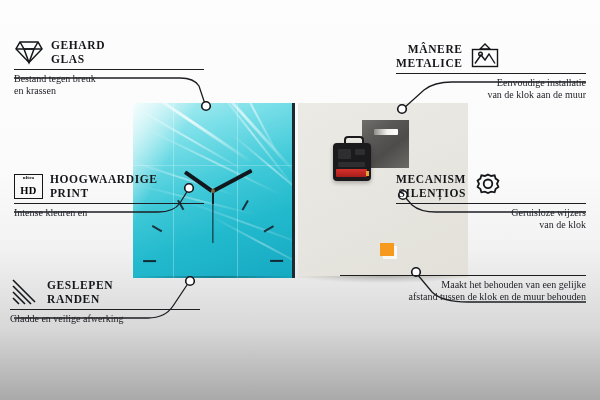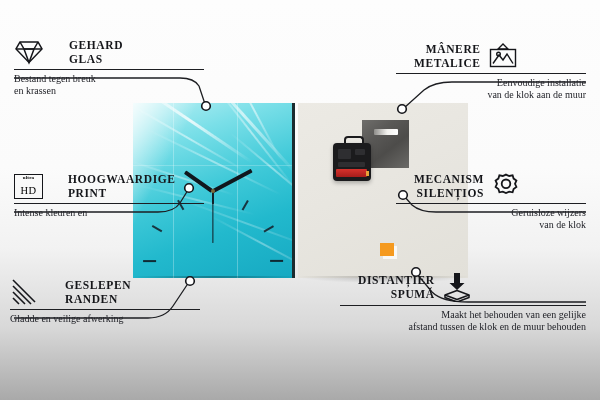--- a/index.html
+++ b/index.html
@@ -207,21 +207,20 @@
   
   .callout { position: absolute; }
   .callout .ttl {
     font-weight: 700;
     font-size: 11.5px;
     letter-spacing: 0.6px;
     color: #15161a;
     line-height: 14px;
     text-transform: uppercase;
     white-space: nowrap;
-    margin-left: 18px;
   }
   .callout .desc {
     font-size: 10px;
     color: #23242a;
     line-height: 12.4px;
     white-space: nowrap;
   }
   .rule {
     height: 1px;
     background: #1d1e22;
@@ -235,21 +234,21 @@
   .left .ttl, .left .desc { text-align: left; }
 
   .hdbadge {
     width: 27px; height: 23px;
     border: 1.6px solid #15161a;
     display: flex; flex-direction: column;
     align-items: center; justify-content: center;
     line-height: 1;
   }
   .hdbadge .u { font-size: 5px; font-weight: 700; letter-spacing: .2px; }
-  .hdbadge .h { font-size: 10.5px; font-weight: 400; letter-spacing: .3px; margin-top: 6px;}
+  .hdbadge .h { font-size: 10.5px; font-weight: 700; letter-spacing: .3px; margin-top: 6px;}
 
   svg.ico { display:block; }
 
   .connector { position: absolute; left: 0; top: 0; width: 600px; height: 400px; pointer-events: none; }
 </style>
 </head>
 <body>
 
 <div id="infographic">
 
@@ -424,33 +423,18 @@
           </g>
         </svg>
       </span>
     </div>
     <div class="rule"></div>
     <div class="desc">Geruisloze wijzers</div>
     <div class="desc">van de klok</div>
   </div>
 
   <div class="callout right" style="left:340px; top:272px; width:246px;">
-    <div class="head-row">
-      <span>
-        <div class="ttl">DISTANȚIER</div>
-        <div class="ttl">SPUMĂ</div>
-      </span>
-      <span class="icon-box">
-        <svg class="ico" width="30" height="30" viewBox="0 0 30 30">
-          <g fill="none" stroke="#15161a" stroke-width="1.5" stroke-linejoin="round">
-            <path d="M12,1 H18 V11 H22.5 L15,18 L7.5,11 H12 Z" fill="#15161a" stroke="none"></path>
-            <path d="M15,18.5 L27,23 L15,27.5 L3,23 Z"></path>
-            <path d="M3,23 V25.5 L15,30 L27,25.5 V23"></path>
-          </g>
-        </svg>
-      </span>
-    </div>
     <div class="rule"></div>
     <div class="desc">Maakt het behouden van een gelijke</div>
     <div class="desc">afstand tussen de klok en de muur behouden</div>
   </div>
 
 </div>
 
 </body></html>

